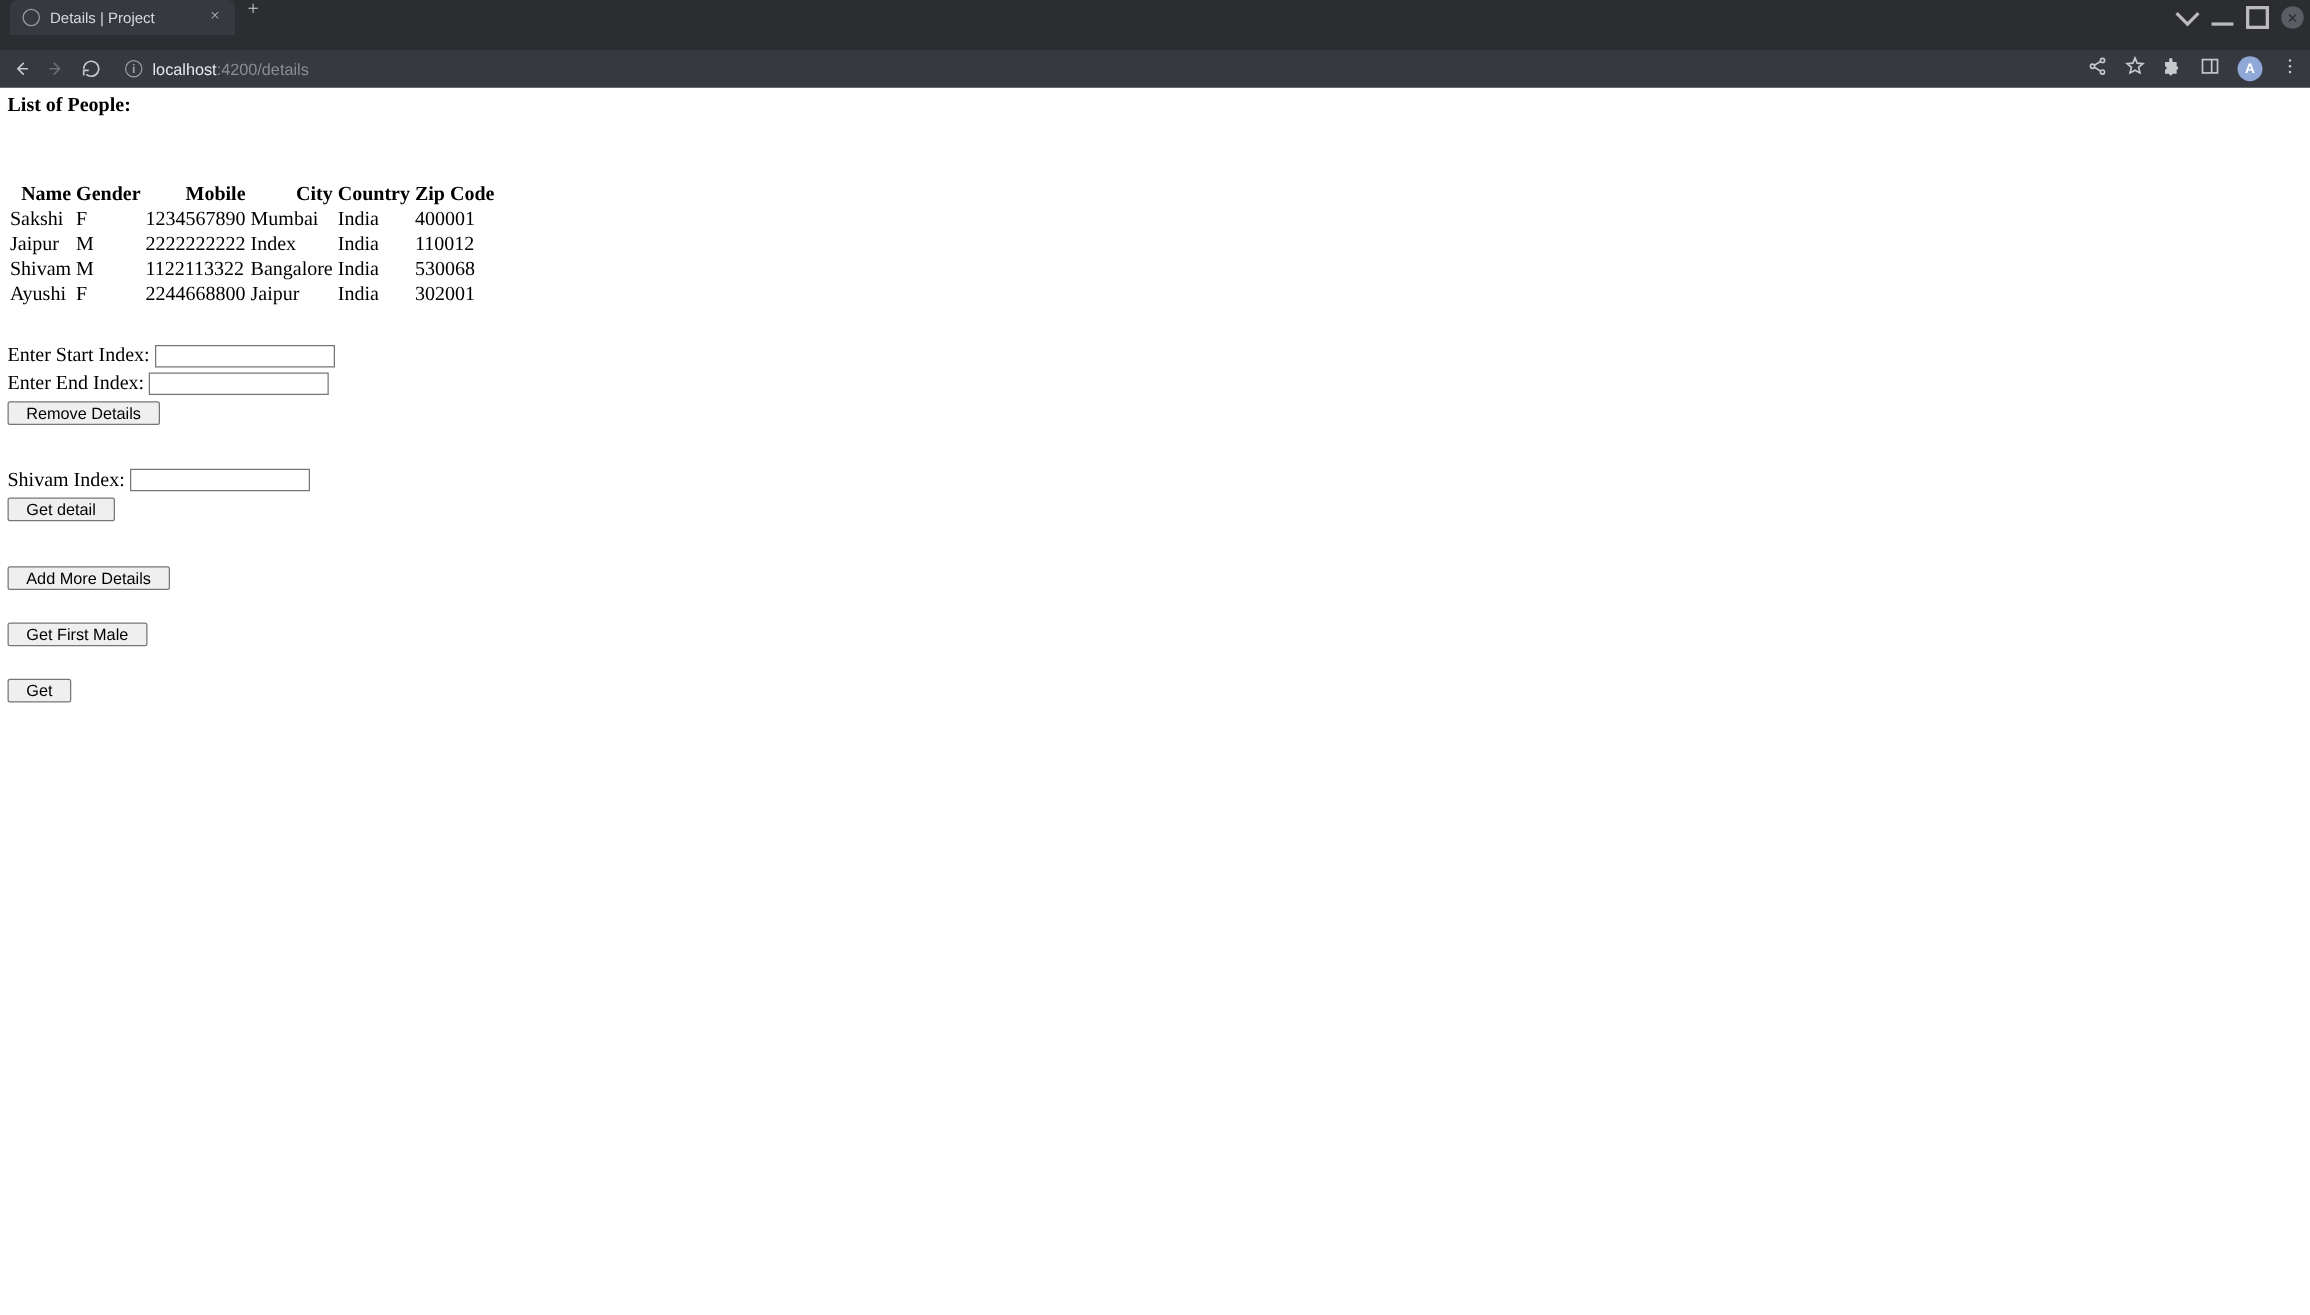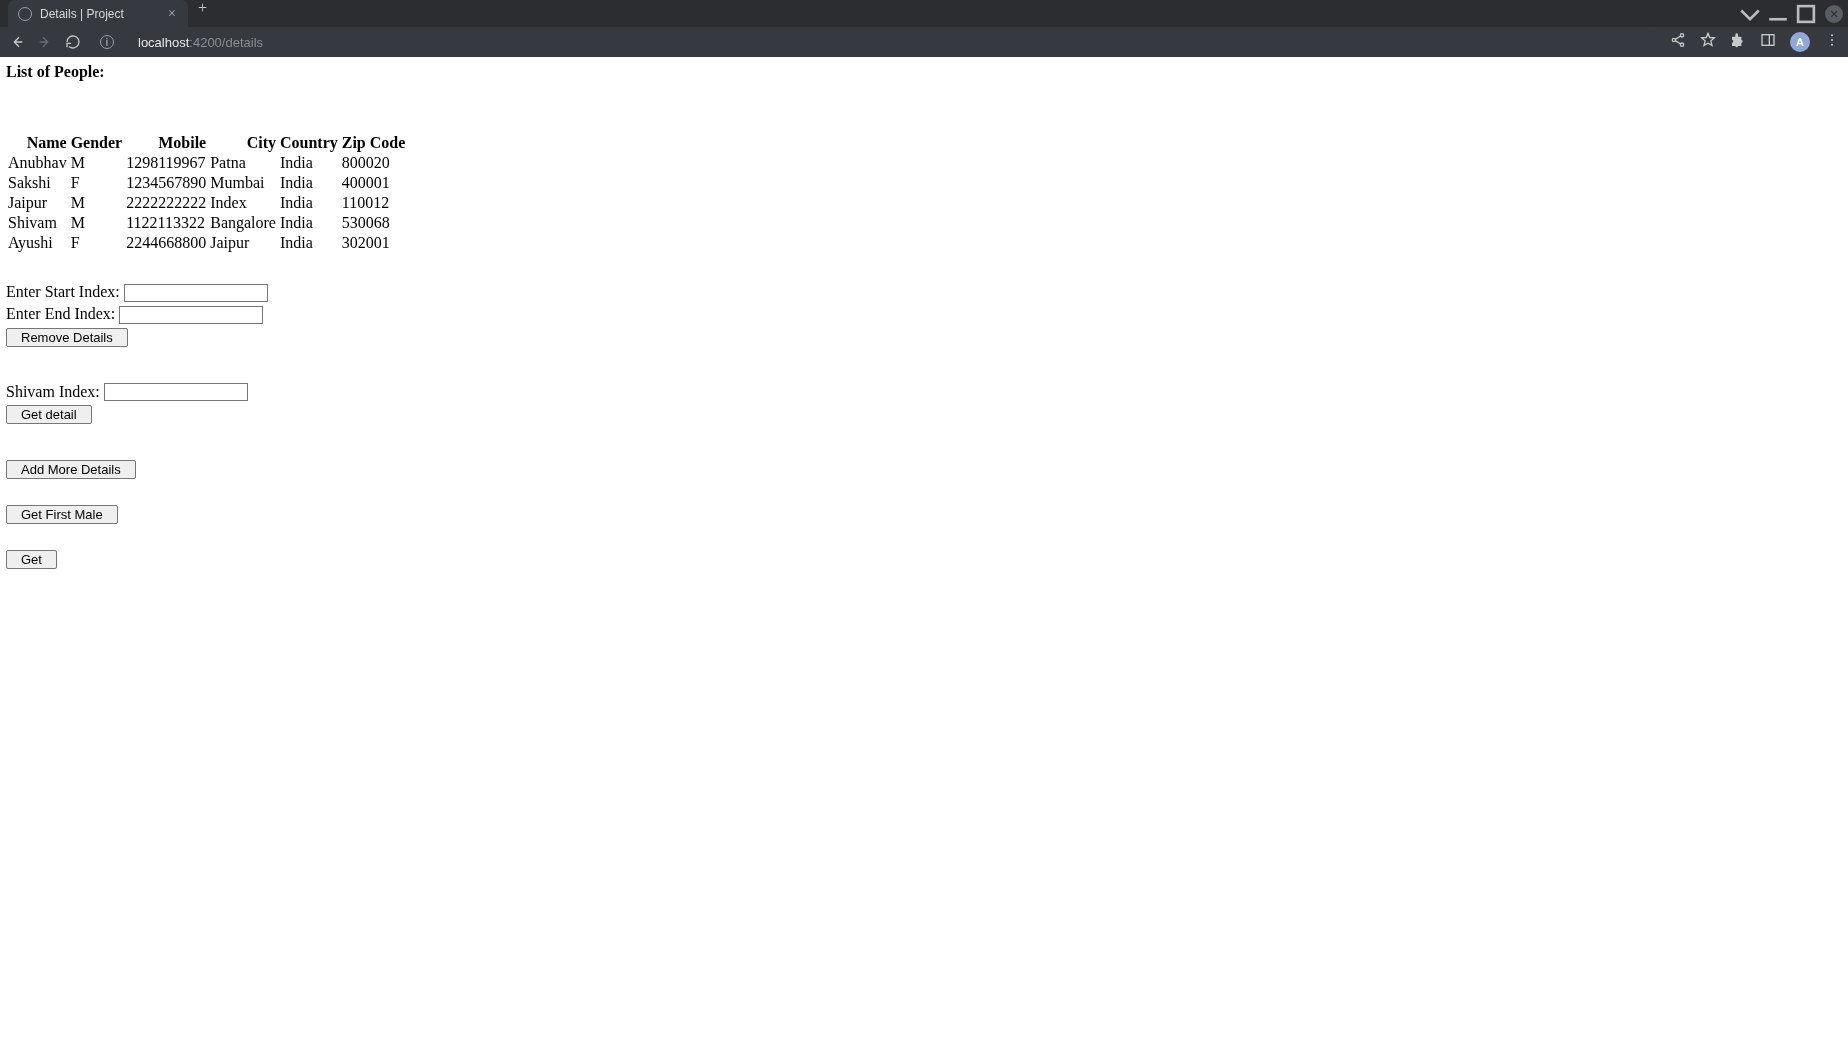--- a/index.html
+++ b/index.html
@@ -1,37 +1,37 @@
 <!DOCTYPE html>
 <html><head>
   <meta charset="utf-8">
   <style>
     * { margin: 0; padding: 0; box-sizing: border-box; }
     body { font-family: "Times New Roman", serif; background: #fff; }
     
     
     .browser-chrome { background: #36393f; }
-    .tab-bar { display: flex; align-items: flex-start; height: 27px; background: #2b2d31; padding-left: 8px; }
+    .tab-bar { display: flex; align-items: flex-start; height: 40px; background: #2b2d31; padding-left: 8px; }
     .tab { display: flex; align-items: center; background: #36393f; height: 28px; padding: 0 10px; border-top-left-radius: 6px; border-top-right-radius: 6px; gap: 8px; min-width: 180px; }
     .tab-favicon { width: 14px; height: 14px; border: 1.5px solid #9b9da1; border-radius: 50%; flex-shrink: 0; }
     .tab-title { color: #d8d9db; font-family: Arial, sans-serif; font-size: 12px; flex: 1; }
     .tab-close { color: #b5b7bb; font-size: 14px; cursor: pointer; line-height: 1; padding: 0 2px; }
     .new-tab { color: #c8c9cc; font-size: 16px; margin-left: 10px; cursor: pointer; line-height: 1; }
     .window-controls { margin-left: auto; display: flex; gap: 0; }
     .win-ctrl { width: 28px; height: 28px; display: flex; align-items: center; justify-content: center; color: #bbb; font-size: 12px; cursor: pointer; }
     .win-close-circle { width: 18px; height: 18px; border-radius: 50%; background: #5a5d63; display: flex; align-items: center; justify-content: center; color: #2b2d31; font-size: 11px; }
     
     .toolbar { display: flex; align-items: center; height: 30px; background: #36393f; padding: 0 8px; gap: 10px; }
     .nav-btn { color: #c8c9cc; cursor: pointer; display: flex; align-items: center; justify-content: center; width: 18px; }
     .nav-btn.disabled { color: #6a6d73; cursor: default; }
     .nav-btn svg { width: 16px; height: 16px; }
     .address-bar { flex: 1; display: flex; align-items: center; background: #36393f; border-radius: 14px; height: 22px; padding: 0 4px; gap: 8px; margin-left: 4px; }
     .info-icon { width: 14px; height: 14px; border: 1.5px solid #9b9da1; border-radius: 50%; display: flex; align-items: center; justify-content: center; color: #9b9da1; font-family: Arial; font-size: 10px; font-weight: bold; flex-shrink: 0; }
     .url { font-family: Arial, sans-serif; font-size: 13px; }
-    .url-host { color: #e8e9eb; margin-left: 16px; }
+    .url-host { color: #e8e9eb; }
     .url-path { color: #8b8d91; }
     .toolbar-right { display: flex; align-items: center; gap: 14px; margin-left: auto; }
     .tb-icon { color: #c8c9cc; cursor: pointer; }
     .tb-icon svg { width: 16px; height: 16px; }
     .avatar { width: 20px; height: 20px; border-radius: 50%; background: #8fa8d8; color: #fff; display: flex; align-items: center; justify-content: center; font-family: Arial; font-size: 11px; font-weight: 600; cursor: pointer; }
     
     
     .page { padding: 6px; font-size: 16px; color: #000; }
     .page-title { font-weight: bold; margin-bottom: 22px; }
     table { border-collapse: collapse; }
@@ -145,28 +145,20 @@
         <th>Name</th>
         <th>Gender</th>
         <th>Mobile</th>
         <th>City</th>
         <th>Country</th>
         <th>Zip Code</th>
       </tr>
     </thead>
     <tbody id="table-body">
         <tr>
-          <td>Anubhav</td>
-          <td>M</td>
-          <td>1298119967</td>
-          <td>Patna</td>
-          <td>India</td>
-          <td>800020</td>
-        </tr>
-        <tr>
           <td>Sakshi</td>
           <td>F</td>
           <td>1234567890</td>
           <td>Mumbai</td>
           <td>India</td>
           <td>400001</td>
         </tr>
         <tr>
           <td>Jaipur</td>
           <td>M</td>

